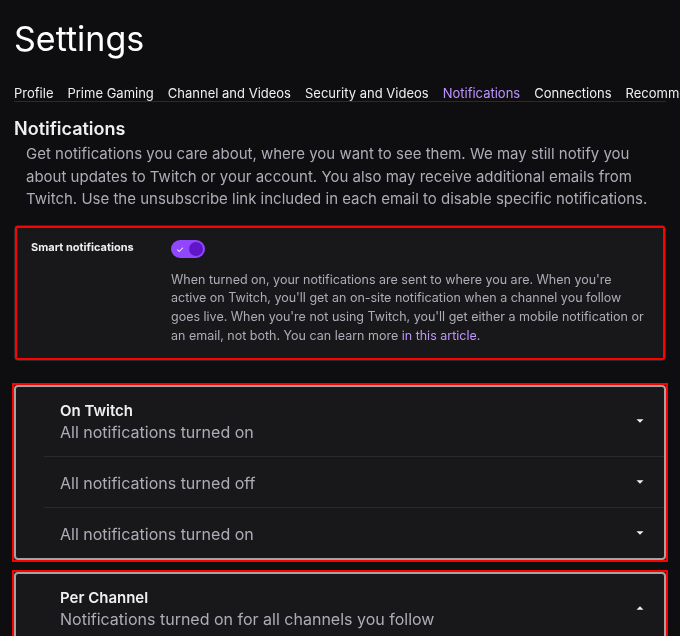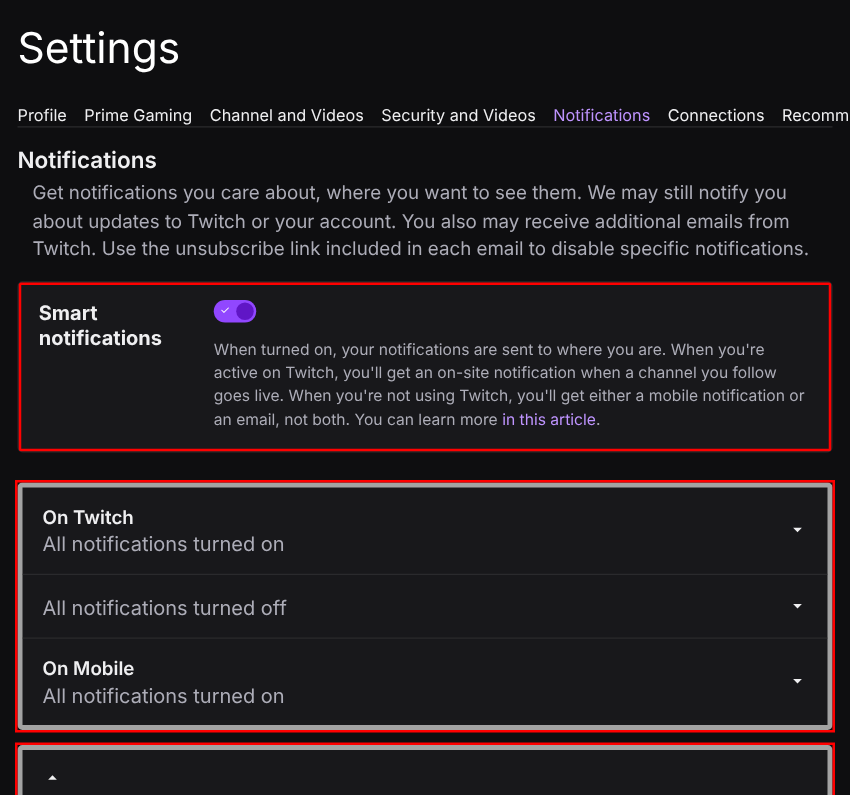--- a/index.html
+++ b/index.html
@@ -57,21 +57,21 @@
     padding: 14px 16px 14px 16px;
     position: relative;
   }
   .smart-row {
     display: flex;
     align-items: flex-start;
   }
   .smart-label {
     width: 140px;
     font-weight: 700;
-    font-size: 16px;
+    font-size: 11px;
     color: #efeff1;
     flex-shrink: 0;
   }
   .smart-body {
     flex: 1;
   }
   .toggle {
     width: 34px;
     height: 18px;
     border-radius: 9px;
@@ -117,23 +117,24 @@
     border: 2px solid #ff0000;
     pointer-events: none;
     border-radius: 2px;
   }
   .group {
     margin-top: 24px;
     position: relative;
   }
   .accordion {
     background: #18181b;
-    border: 4px solid #a3a3a3;
+    border: 2px solid #a3a3a3;
     border-radius: 4px;
     overflow: hidden;
+    padding-left: 28px;
   }
   .acc-item {
     border-bottom: 1px solid #2a2a2d;
     padding: 14px 16px;
     display: flex;
     align-items: center;
     justify-content: space-between;
     cursor: pointer;
   }
   .acc-item:last-child { border-bottom: none; }
@@ -214,36 +215,39 @@
           <div class="acc-sub">All notifications turned off</div>
         </div>
         <span class="chevron">
           <svg viewBox="0 0 16 16">
               <path d="M4 6l4 4 4-4z"></path>
             </svg>
         </span>
       </div>
       <div class="acc-item">
         <div class="acc-left">
-          <div class="acc-title">On Mobile</div>
           <div class="acc-sub">All notifications turned on</div>
         </div>
         <span class="chevron">
           <svg viewBox="0 0 16 16">
               <path d="M4 6l4 4 4-4z"></path>
             </svg>
         </span>
       </div>
     </div>
   </div>
 
   <div class="group" style="margin-top:12px;">
     <div class="group-outline"></div>
     <div class="accordion" style="border-radius:4px 4px 0 0;">
       <div class="acc-item" style="border-bottom:none;">
+        <div class="acc-left">
+          <div class="acc-title">Per Channel</div>
+          <div class="acc-sub">Notifications turned on for all channels you follow</div>
+        </div>
         <span class="chevron">
           <svg viewBox="0 0 16 16">
               <path d="M4 10l4-4 4 4z"></path>
             </svg>
         </span>
       </div>
     </div>
 
   </div>
 

